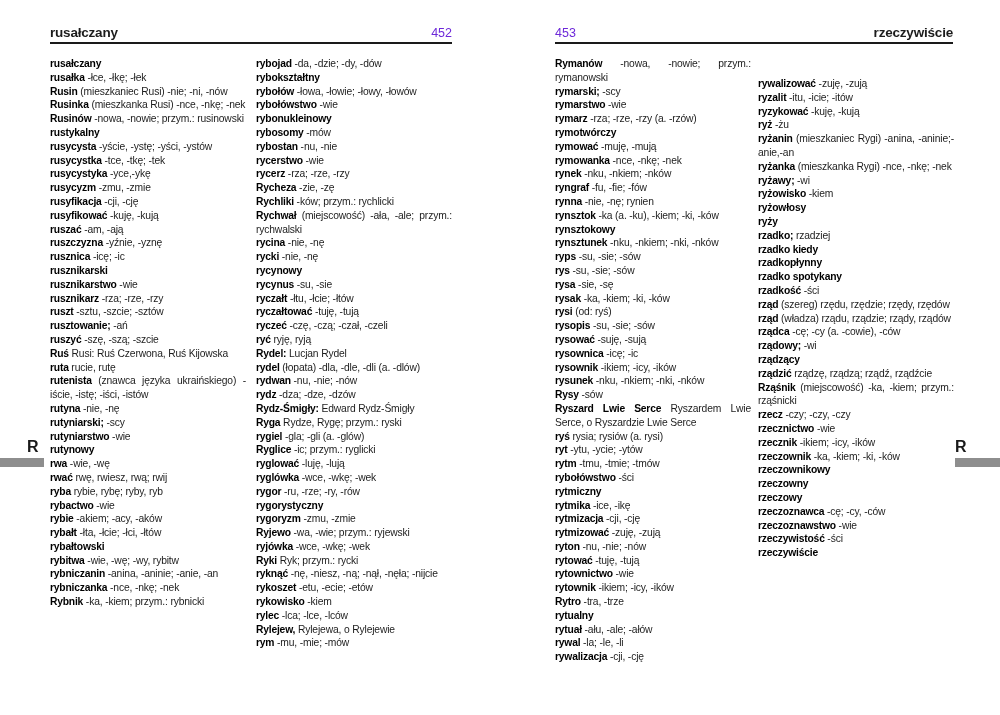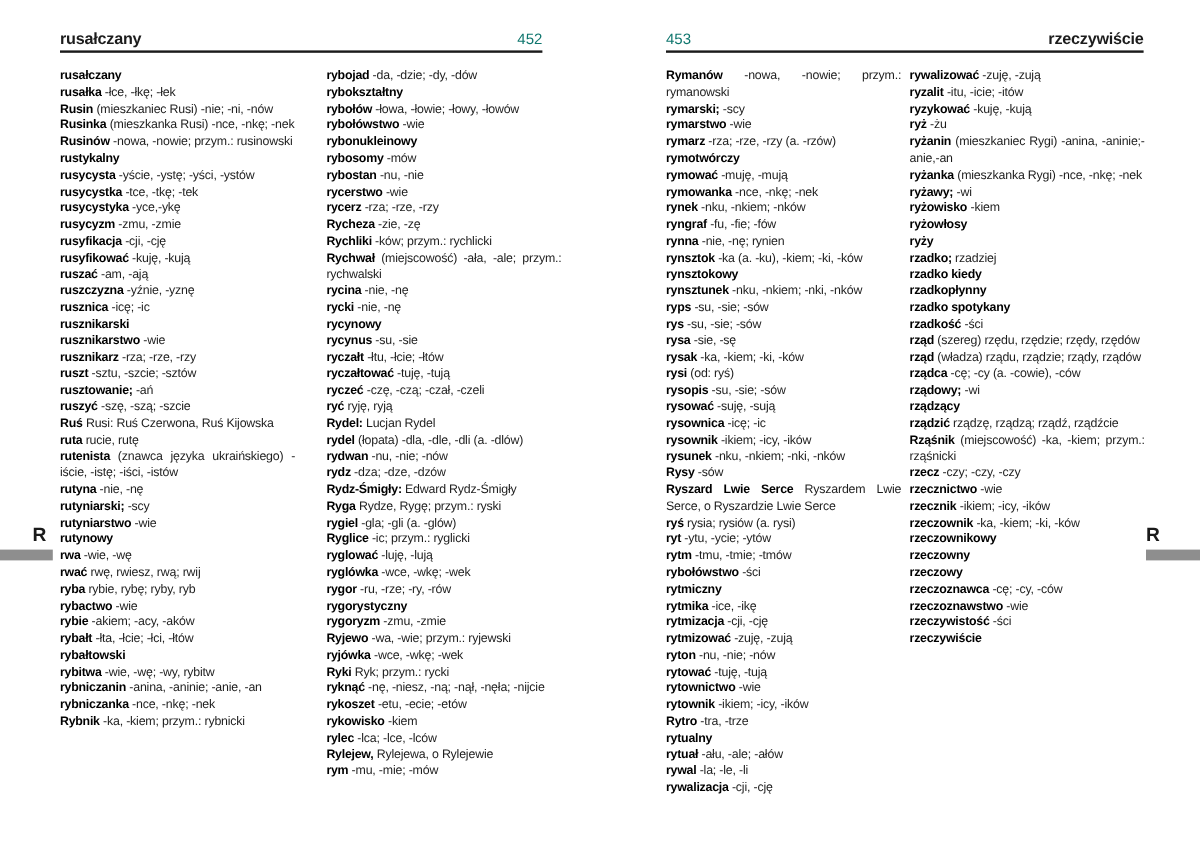--- a/index.html
+++ b/index.html
@@ -8,43 +8,43 @@
     background: #ffffff;
     font-family: "Liberation Sans", sans-serif;
     color: #1c1c1c;
     overflow: hidden;
   }
   .sheet { position: relative; width: 1000px; height: 715px; background: #fff; }
 
   
   .running-head { position: absolute; top: 22px; height: 20px; }
   .running-head .word { font-weight: bold; font-size: 13.5px; letter-spacing: -0.2px; }
-  .running-head .pagenum { font-size: 12.5px; color: #0f766e; }
+  .running-head .pagenum { font-size: 12.5px; color: #6d28d9; }
   .head-left  { left: 50px;  width: 402px; }
   .head-right { left: 555px; width: 398px; }
   .head-left .word  { position: absolute; left: 0; bottom: 2px; }
   .head-left .pagenum { position: absolute; right: 0; bottom: 2px; }
   .head-right .pagenum { position: absolute; left: 0; bottom: 2px; }
   .head-right .word { position: absolute; right: 0; bottom: 2px; }
   .head-rule { position: absolute; top: 42px; height: 1.5px; background: #1a1a1a; }
   .rule-left  { left: 50px;  width: 402px; }
   .rule-right { left: 555px; width: 398px; }
 
   
   .col {
     position: absolute; top: 57px; width: 196px; height: 614px;
     font-size: 10.3px; line-height: 13.8px; letter-spacing: -0.15px;
     text-align: justify;
     overflow: hidden;
     -webkit-hyphens: auto; hyphens: auto;
   }
   .col-1 { left: 50px;  }
-  .col-2 { left: 272px; }
+  .col-2 { left: 256px; }
   .col-3 { left: 555px; }
-  .col-4 { left: 758px; }
+  .col-4 { left: 758px; margin-top: 20px; }
   .entry { margin: 0; }
   .entry .hw { font-weight: bold; color: #000; letter-spacing: -0.2px; }
 
   
   .thumb { position: absolute; }
   .thumb .letter {
     position: absolute; font-weight: bold; font-size: 16px; color: #1a1a1a;
     top: -20px;
   }
   .thumb .bar { position: absolute; top: 0; height: 9px; }

